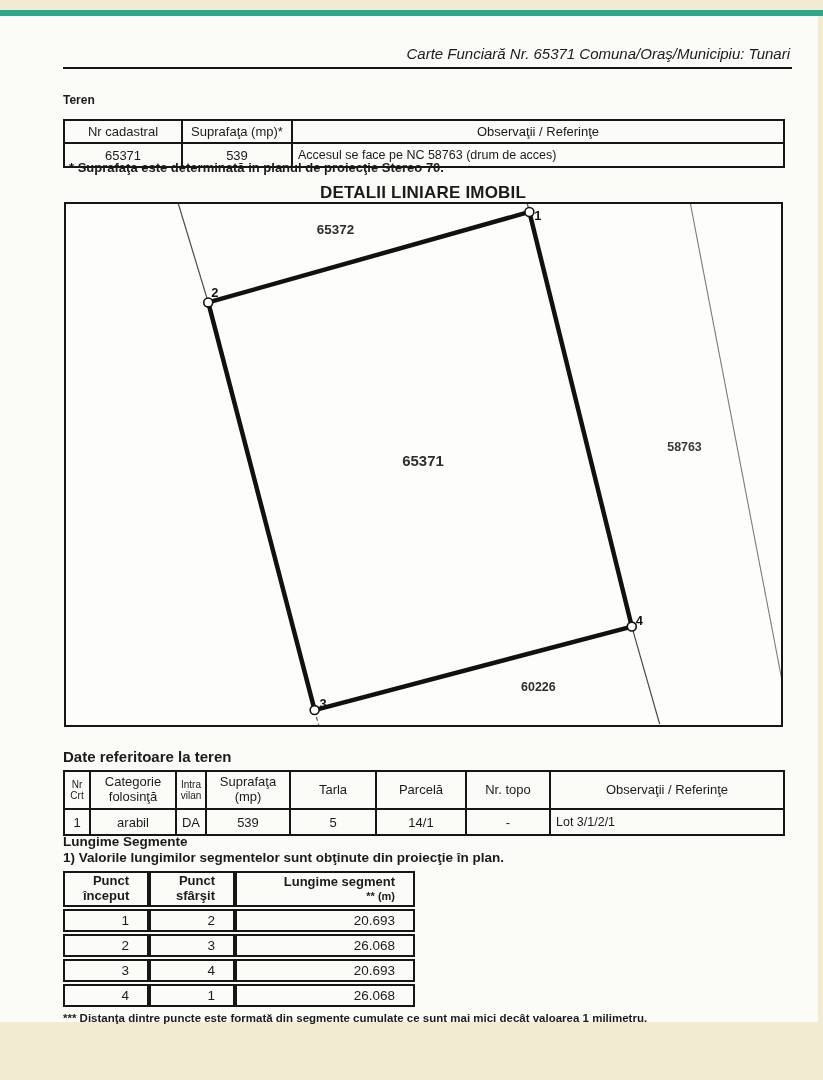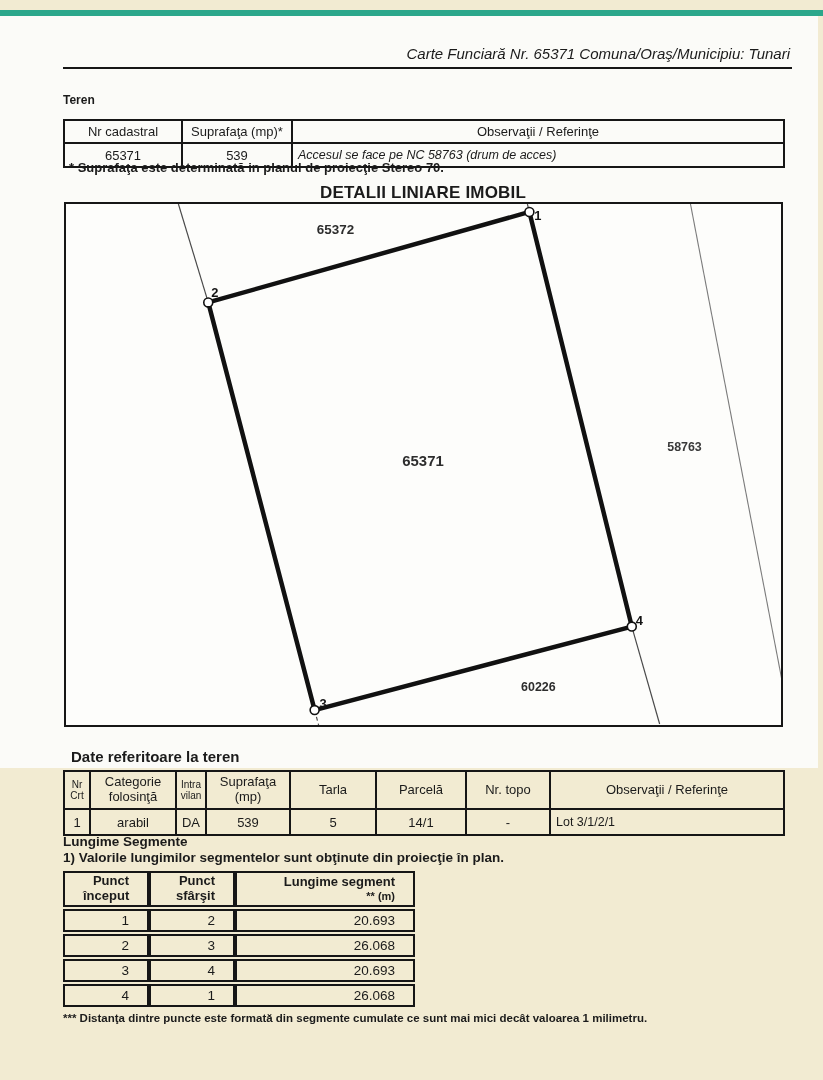--- a/index.html
+++ b/index.html
@@ -2,21 +2,21 @@
 <html><head>
 <meta charset="utf-8">
 <style>
   html,body{margin:0;padding:0;}
   body{
     width:823px;height:1080px;position:relative;overflow:hidden;
     background:#f2ebd2;
     font-family:"Liberation Sans",sans-serif;color:#1b1b1b;
   }
   .teal-stripe{position:absolute;top:10px;left:0;width:823px;height:6px;background:#2ba78b;}
-  .page{position:absolute;top:16px;left:0;width:818px;height:752px;background:#fbfbf8;}
+  .page{position:absolute;top:16px;left:0;width:818px;height:1006px;background:#fbfbf8;}
   .abs{position:absolute;}
   .hdr-italic{font-style:italic;font-size:15px;white-space:nowrap;}
   .rule{background:#161616;height:2px;}
   .anexa{font-weight:bold;font-size:15.5px;text-align:center;}
   .sec-title{font-weight:bold;font-size:12px;}
   .sec-title-sm{font-weight:bold;font-size:15px;}
   table{border-collapse:collapse;table-layout:fixed;}
   .t1,.t2{width:720px;font-size:13px;}
   .t1 th,.t1 td,.t2 th,.t2 td{border:2px solid #161616;text-align:center;font-weight:normal;padding:1px 2px;overflow:hidden;}
   .t1 th{height:19px;}
@@ -58,21 +58,21 @@
       <tr>
         <th>Nr cadastral</th>
         <th>Suprafaţa (mp)*</th>
         <th>Observaţii / Referinţe</th>
       </tr>
     </thead>
     <tbody>
       <tr>
         <td>65371</td>
         <td>539</td>
-        <td class="left" style="font-size:12.5px;font-style:italic;">Accesul se face pe NC 58763 (drum de acces)</td>
+        <td class="left" style="font-size:12.5px;">Accesul se face pe NC 58763 (drum de acces)</td>
       </tr>
     </tbody>
   </table>
 
   <div class="abs footnote" style="top:144px;left:69px;">* Suprafaţa este determinată in planul de proiecţie Stereo 70.</div>
 
   <div class="abs diag-title" style="top:167px;left:63px;width:720px;">DETALII LINIARE IMOBIL</div>
 
   <div class="abs diag-box" style="top:186px;left:64px;width:715px;height:521px;">
     <svg width="715" height="521" viewBox="64 203 719 524">
@@ -95,21 +95,21 @@
       <text x="319" y="710" font-size="13" font-weight="bold" fill="#141414">3</text>
       <text x="637" y="626" font-size="13" font-weight="bold" fill="#141414">4</text>
 
       <text x="335" y="233" font-size="13.5" font-weight="600" fill="#2d2d2d" text-anchor="middle">65372</text>
       <text x="423" y="467" font-size="15" font-weight="600" fill="#2d2d2d" text-anchor="middle">65371</text>
       <text x="686" y="451" font-size="12.5" font-weight="600" fill="#3a3a3a" text-anchor="middle">58763</text>
       <text x="539" y="693" font-size="12.5" font-weight="600" fill="#2d2d2d" text-anchor="middle">60226</text>
     </svg>
   </div>
 
-  <div class="abs sec-title-sm" style="top:732px;left:63px;margin-left:8px;">Date referitoare la teren</div>
+  <div class="abs sec-title-sm" style="top:732px;left:63px;">Date referitoare la teren</div>
 
   <table class="t2 abs" style="top:754px;left:63px;">
     <colgroup>
       <col style="width:26px">
         <col style="width:86px">
         <col style="width:30px">
         <col style="width:84px">
       <col style="width:86px">
         <col style="width:90px">
         <col style="width:84px">

